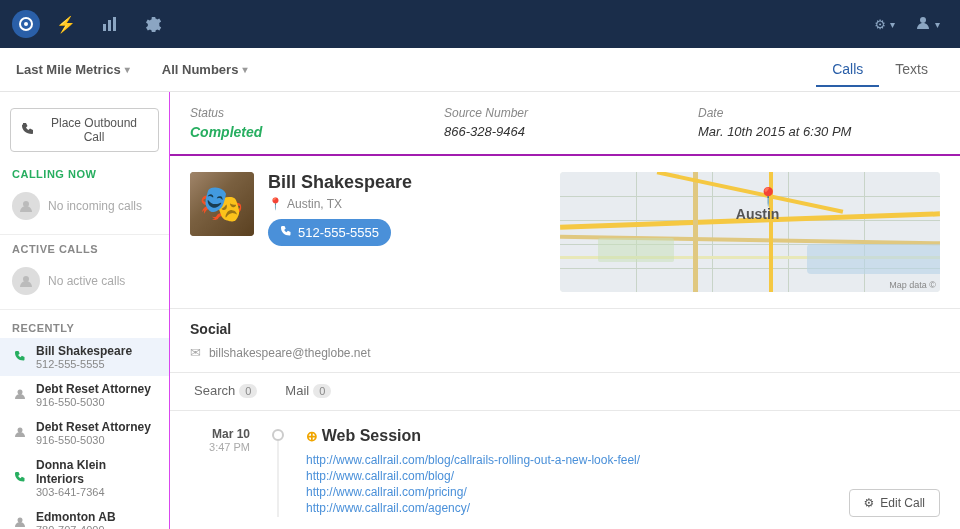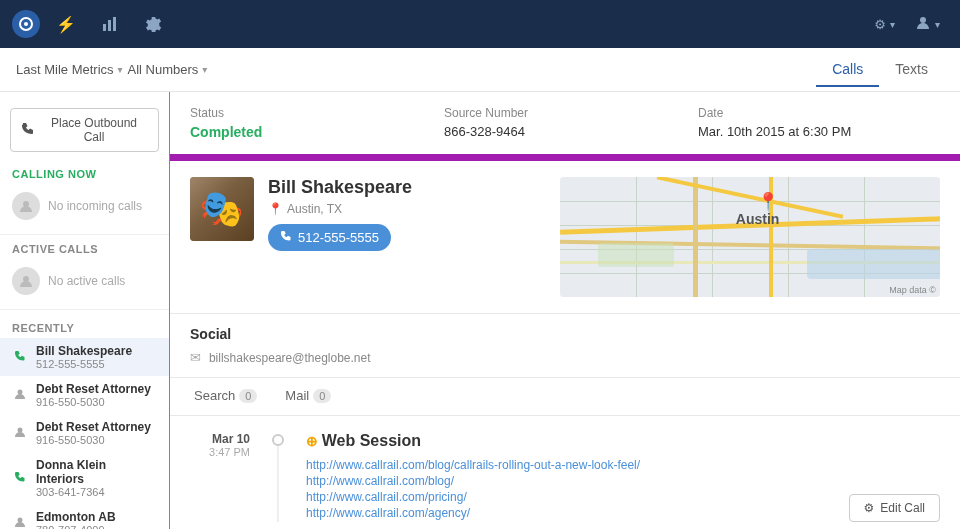--- a/index.html
+++ b/index.html
@@ -39,21 +39,21 @@
     
     .sub-nav {
       background: white;
       height: 44px;
       display: flex;
       align-items: center;
       padding: 0 16px;
       border-bottom: 1px solid #e5e5e5;
       justify-content: space-between;
     }
-    .sub-nav-left { display: flex; align-items: center; gap: 5px; }
+    .sub-nav-left { display: flex; align-items: center; gap: 32px; font-weight: bold; }
     .sub-nav-item {
       display: flex; align-items: center; gap: 4px;
       font-size: 13px; color: #555; cursor: pointer; padding: 4px 0;
     }
     .sub-nav-item .chevron { font-size: 10px; color: #999; }
     .sub-nav-right { display: flex; align-items: flex-end; gap: 0; }
     .tab-btn {
       padding: 8px 16px;
       font-size: 14px;
       color: #666;
@@ -137,23 +137,24 @@
     .main-content {
       flex: 1;
       overflow-y: auto;
       background: white;
     }
 
     
     .call-header {
       display: flex;
       padding: 14px 20px;
-      border-bottom: 7px solid #a21caf;
+      border-bottom: 2px solid #a21caf;
       gap: 12px;
       background: white;
+      font-style: italic;
     }
     .call-header-item {
       flex: 1;
       padding-right: 20px;
     }
     .call-header-label {
       font-size: 12px; color: #888; margin-bottom: 4px; font-weight: 500;
     }
     .call-header-value {
       font-size: 13px; color: #333;

